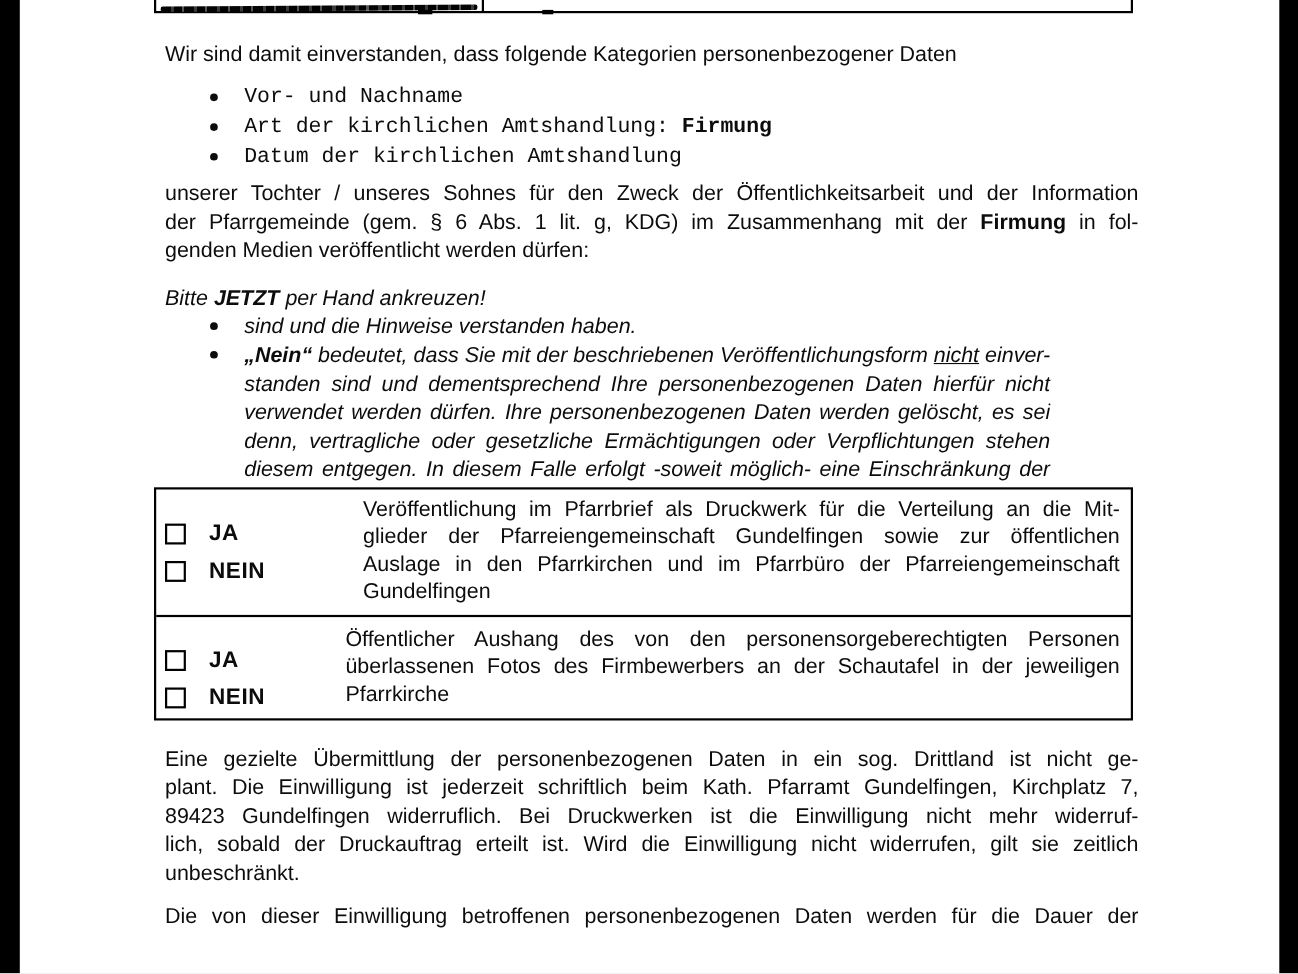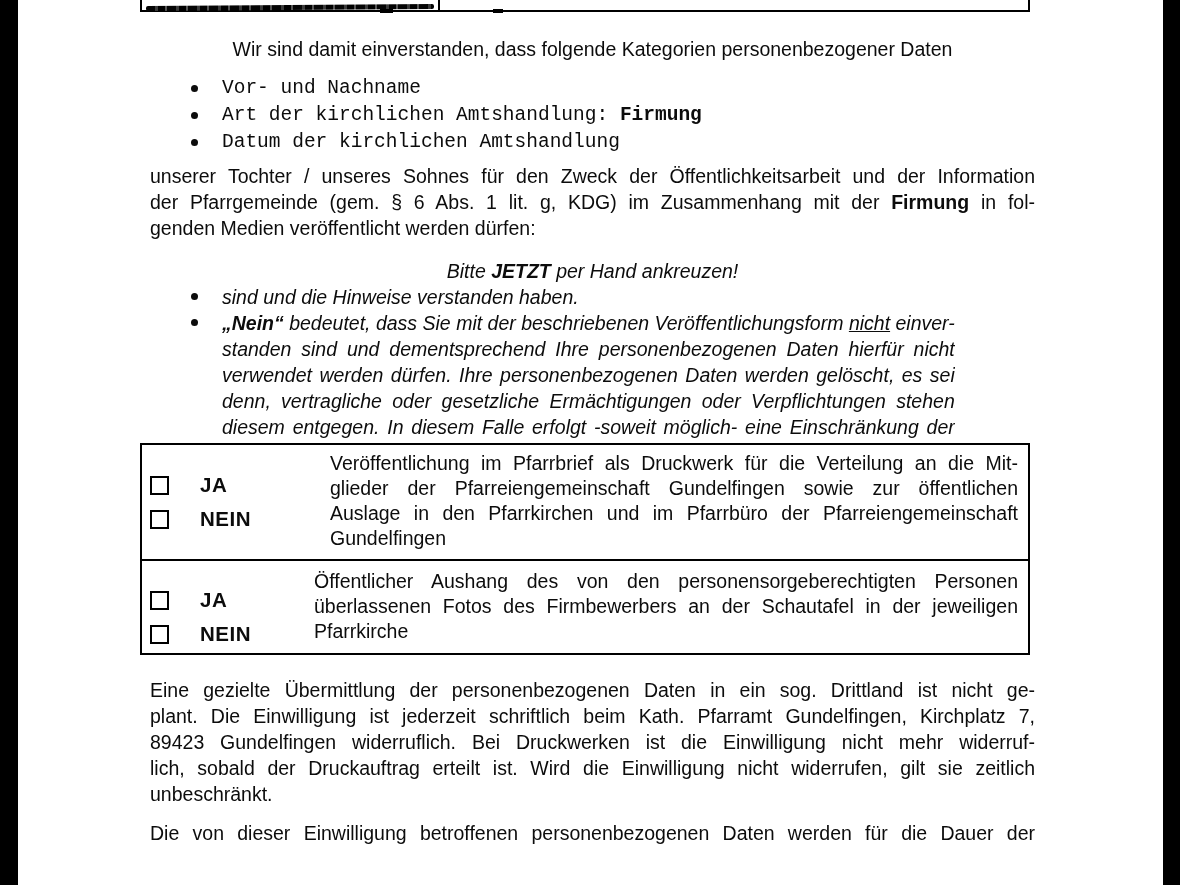--- a/index.html
+++ b/index.html
@@ -17,21 +17,21 @@
   .top-box .divider{position:absolute;left:296px;top:0;bottom:0;width:2px;background:#000;}
   .top-box .smudge{
     position:absolute;left:4px;bottom:0px;height:5px;width:288px;border-radius:2px;
     background:repeating-linear-gradient(90deg,#050505 0 9px,#3a3a3a 9px 12px,#000 12px 19px,#555 19px 21px);
     transform:skewY(-0.4deg);
   }
   .top-box .tick1{position:absolute;left:238px;bottom:-3px;width:13px;height:4px;background:#000;}
   .top-box .tick2{position:absolute;left:351px;bottom:-3px;width:10px;height:4px;background:#000;}
 
   .content{position:absolute;left:150px;top:0;width:885px;}
-  .line{line-height:26px;height:26px;overflow:hidden;white-space:nowrap;text-align:center;}
+  .line{line-height:26px;height:26px;overflow:hidden;white-space:nowrap;}
   .jlines .line{text-align:justify;white-space:normal;}
   .jlines .line::after{content:"";display:inline-block;width:100%;height:0;}
   .jlines .line.last{text-align:left;}
   .jlines .line.last::after{display:none;}
 
   .para{margin:0;}
   .intro{margin-top:36px;}
   .cat-list{margin-top:13px;font-family:Liberation Mono, monospace;}
   .bullet-row{display:flex;}
   .bullet-row .marker{flex:0 0 33px;margin-left:39px;position:relative;}
@@ -41,21 +41,21 @@
   .instruction{margin-top:17px;font-style:italic;}
   .legend{margin-top:0;font-style:italic;}
   .legend .bullet-row .marker::before{top:9px;}
 
   .consent-table{margin-top:3px;margin-left:-10px;width:886px;border:2.5px solid #000;background:#fff;}
   .c-row{display:flex;}
   .c-row + .c-row{border-top:2.5px solid #000;}
   .opt-col{flex:0 0 172px;padding-top:23px;box-sizing:border-box;}
   .opt{display:flex;align-items:center;height:34px;}
   .cbx{width:15px;height:15px;border:2.5px solid #000;margin-left:8px;background:#fff;cursor:pointer;}
-  .opt-label{font-weight:bold;font-size:20.5px;margin-left:31px;letter-spacing:0.5px;}
+  .opt-label{font-weight:bold;font-size:20.5px;margin-left:21px;letter-spacing:0.5px;}
   .txt-col{flex:1;padding:6px 10px 4px 0;box-sizing:border-box;}
   .txt-col .line{height:25px;line-height:25px;}
   .row1 .txt-col{padding-bottom:8px;margin-left:16px;}
   .row2 .txt-col{padding-top:8px;padding-bottom:9px;}
   .row2 .opt-col{padding-top:22px;}
 
   .revocation{margin-top:22px;}
   .storage{margin-top:13px;}
 </style>
 </head>

